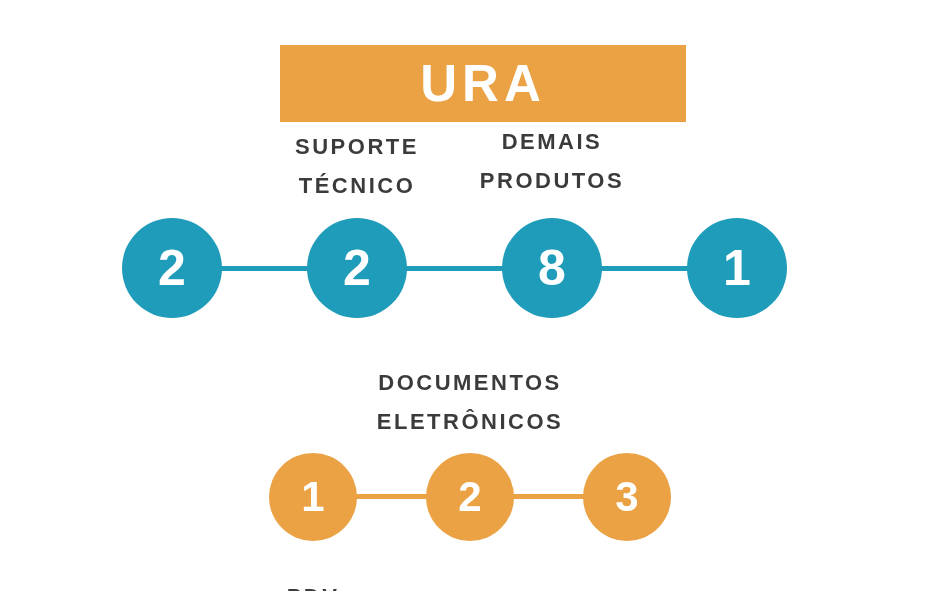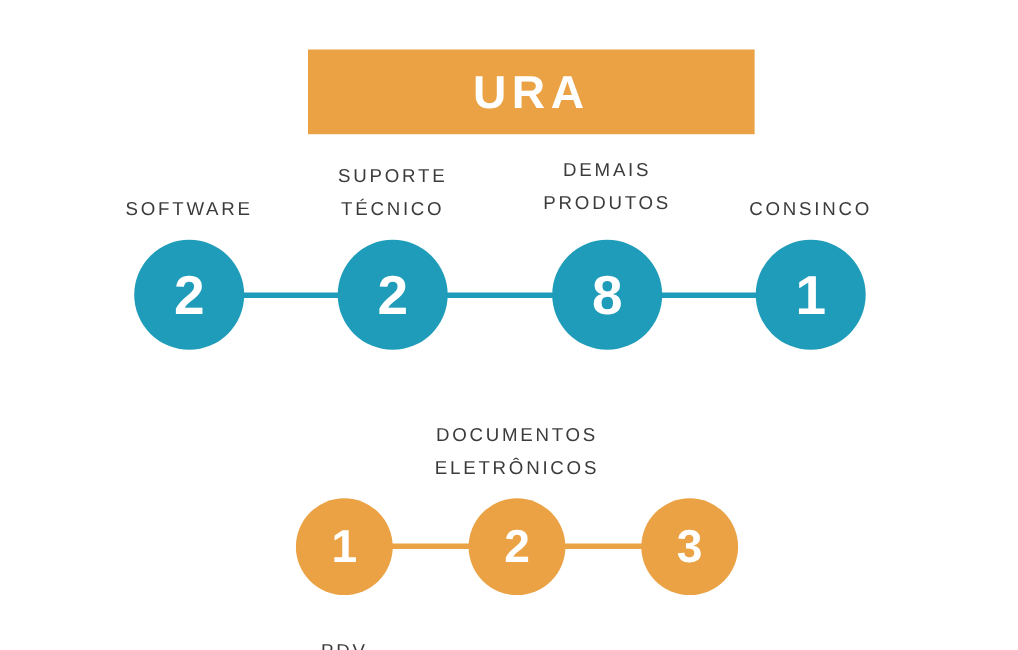--- a/index.html
+++ b/index.html
@@ -22,21 +22,21 @@
     top: 45px;
     width: 406px;
     height: 77px;
     background: var(--orange, #EAA244);
     display: flex;
     align-items: center;
     justify-content: center;
   }
   .banner .banner-text {
     color: #ffffff;
-    font-size: 42px;
+    font-size: 51px;
     font-weight: bold;
     letter-spacing: 5px;
   }
   
   .hline {
     position: absolute;
     height: 5px;
     border-radius: 2px;
   }
   .hline.teal { background: var(--teal, #1E9CB9); }
@@ -63,43 +63,41 @@
     height: 88px;
     font-size: 42px;
   }
   
   .lbl {
     position: absolute;
     display: flex;
     flex-direction: column;
     justify-content: flex-end;
     text-align: center;
-    font-weight: normal;
-    font-size: 17px;
+    font-weight: bold;
+    font-size: 22px;
     letter-spacing: 2.5px;
     line-height: 1.8;
     color: var(--text, #3B3B3B);
   }
   .lbl.below { justify-content: flex-start; }
 </style>
 </head>
 <body>
 
 <div class="canvas">
 
   <div class="banner">
     <span class="banner-text">URA</span>
   </div>
 
   <div class="hline teal" style="left:172px; top:266px; width:565px;"></div>
 
-  <div class="lbl" style="left:62px; top:128px; width:220px; height:78px;">SOFTWARE</div>
   <div class="lbl" style="left:272px; top:128px; width:170px; height:78px;">SUPORTE TÉCNICO</div>
   <div class="lbl" style="left:462px; top:123px; width:180px; height:78px;">DEMAIS PRODUTOS</div>
-  <div class="lbl" style="left:627px; top:128px; width:220px; height:78px;">CONSINCO</div>
 
   <div class="circle teal" style="left:122px; top:218px;">
     <span>2</span>
   </div>
   <div class="circle teal" style="left:307px; top:218px;">
     <span>2</span>
   </div>
   <div class="circle teal" style="left:502px; top:218px;">
     <span>8</span>
   </div>

